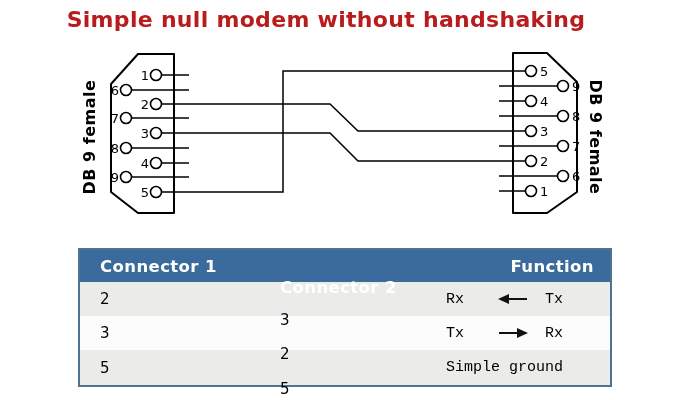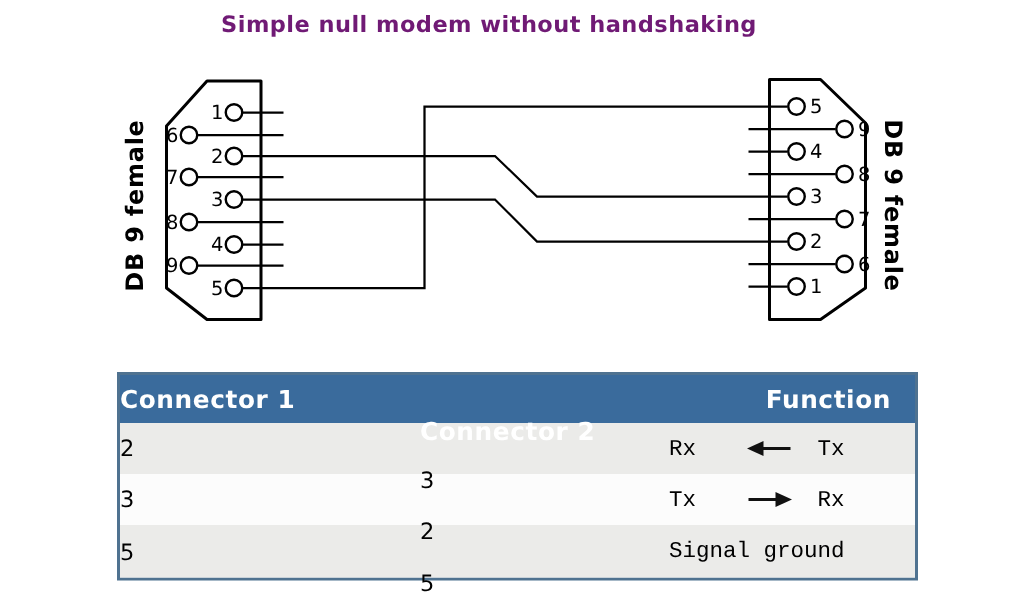--- a/index.html
+++ b/index.html
@@ -2,37 +2,37 @@
 <html><head>
 <meta charset="utf-8">
 <style>
   html,body{margin:0;padding:0;background:#fff;}
   .canvas{
     position:relative;width:677px;height:400px;background:#ffffff;overflow:hidden;
     font-family:"DejaVu Sans","Liberation Sans",sans-serif;color:#000;
   }
   .title{
     position:absolute;top:7px;left:0;width:652px;margin:0;
-    text-align:center;font-size:15px;font-weight:bold;letter-spacing:0.3px;color:#701a75;
+    text-align:center;font-size:22px;font-weight:bold;letter-spacing:0.3px;color:#b91c1c;
   }
   .diagram{position:absolute;top:0;left:0;}
   .diagram text{font-family:"DejaVu Sans","Liberation Sans",sans-serif;font-size:13px;fill:#000;}
   .diagram .conn-label{font-size:16px;font-weight:bold;letter-spacing:0.5px;}
 
   .pin-table{
     position:absolute;left:78px;top:248px;width:534px;box-sizing:border-box;
     border:2px solid #4F7290;font-size:15px;
   }
   .t-header{display:flex;align-items:center;height:32px;background:#3A6B9C;color:#fff;
     font-weight:bold;font-size:16.5px;letter-spacing:0.4px;}
   .t-row{display:flex;align-items:center;height:34px;}
   .t-row.gray{background:#EBEBE9;}
   .t-row.white{background:#FCFCFC;}
   .t-row.last{height:35px;}
-  .c1{width:182px;box-sizing:border-box;}
+  .c1{width:182px;padding-left:20px;box-sizing:border-box;}
   .c2{width:180px;padding-left:18px;box-sizing:border-box;margin-top:42px;}
   .c3{width:168px;box-sizing:border-box;}
   .h-c3{text-align:right;padding-right:16px;}
   .fn-cell{display:flex;align-items:center;padding-left:4px;font-family:Liberation Mono, monospace;}
   .fn-left{display:inline-block;width:52px;}
   .fn-arrow{width:30px;height:12px;margin-right:17px;flex:none;}
 </style>
 </head>
 <body>
 
@@ -151,18 +151,18 @@
           <polygon points="30,6 19,1 19,11" fill="#111"></polygon>
         </svg>
         <span>Rx</span>
       </div>
     </div>
 
     <div class="t-row gray last">
       <div class="c1">5</div>
       <div class="c2">5</div>
       <div class="c3 fn-cell">
-        <span>Signal ground</span>
+        <span>Simple ground</span>
       </div>
     </div>
   </div>
 
 </div>
 
 </body></html>

